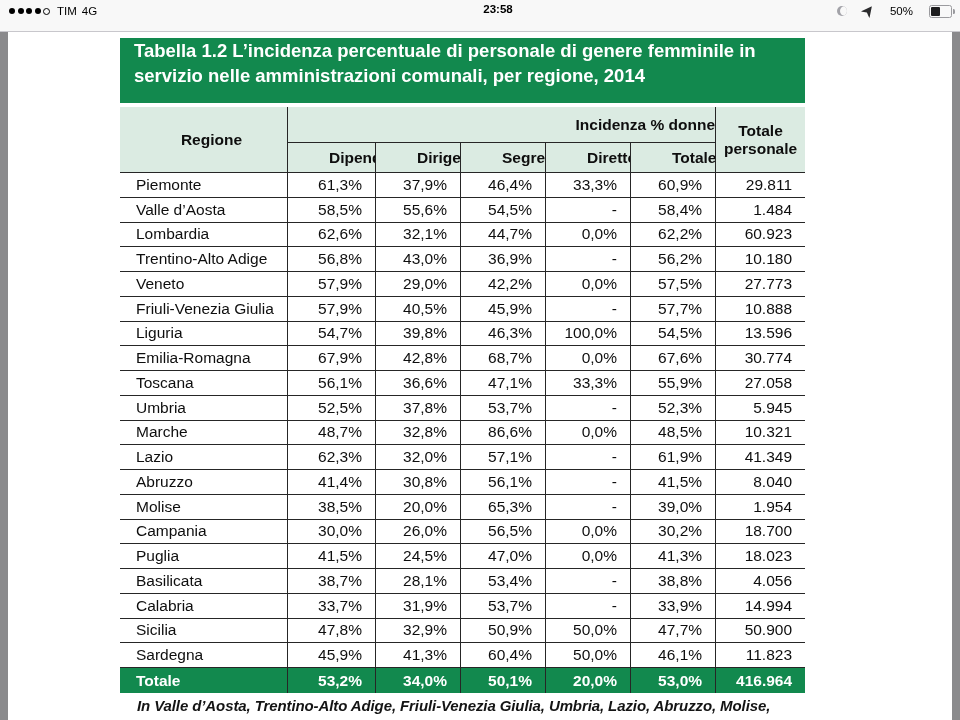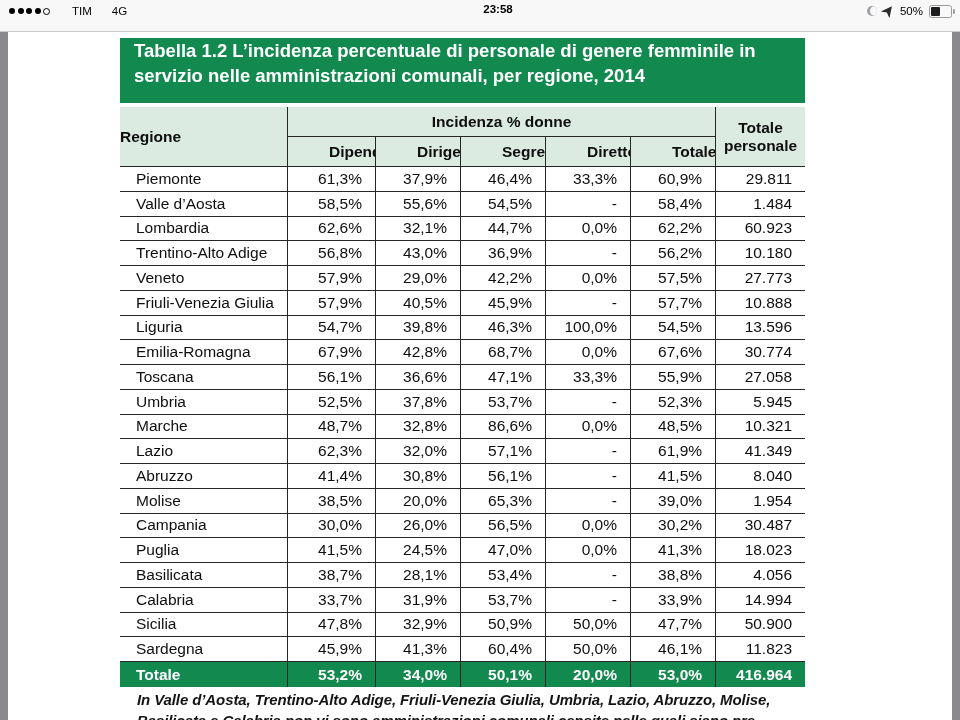--- a/index.html
+++ b/index.html
@@ -8,36 +8,36 @@
     background:#8a8a8c;
     font-family:"Liberation Sans", sans-serif;
     -webkit-font-smoothing:antialiased;
   }
   
   .statusbar{
     position:absolute;left:0;top:0;width:960px;height:31px;
     background:#f8f8f8;border-bottom:1px solid #c8c7cc;z-index:10;
   }
   .sb-left{
-    position:absolute;left:9px;top:5px;display:flex;align-items:center;gap:20px;
+    position:absolute;left:9px;top:5px;display:flex;align-items:center;gap:5px;
     font-size:11.5px;color:#000;
   }
   .sig-dots{display:flex;align-items:center;gap:2.5px;margin-right:2px;}
   .dot{width:6px;height:6px;border-radius:50%;background:#000;}
   .dot.empty{background:transparent;border:1px solid #000;width:5px;height:5px;}
   .sb-time{
     position:absolute;left:0;top:3px;width:100%;text-align:center;
     font-size:11.5px;font-weight:bold;color:#000;padding-left:18px;
   }
   .sb-url{
     position:absolute;left:0;top:16.5px;width:100%;text-align:center;
     font-size:11.5px;color:#3a3a3c;
   }
   .sb-right{
-    position:absolute;right:8px;top:5px;display:flex;align-items:center;gap:6px;
+    position:absolute;right:8px;top:5px;display:flex;align-items:center;gap:16px;
     font-size:11.5px;color:#000;
   }
   .moon{width:10px;height:10px;border-radius:50%;background:#a2a2a8;position:relative;overflow:hidden;}
   .moon::after{content:'';position:absolute;left:3.2px;top:-0.5px;width:10px;height:10px;border-radius:50%;background:#f8f8f8;}
   .navarrow{
     width:11px;height:11px;background:#2c2c2e;
     clip-path:polygon(50% 0%, 100% 100%, 50% 74%, 0% 100%);
     transform:rotate(38deg);margin-top:-1px;
   }
   .batt{width:21px;height:10.5px;border:1px solid #9a9a9e;border-radius:2.5px;position:relative;background:transparent;}
@@ -51,22 +51,22 @@
     font-size:18.5px;font-weight:bold;line-height:24.5px;
     padding:1px 14px;box-sizing:border-box;min-height:65px;
   }
   table.t{border-collapse:separate;border-spacing:0;table-layout:fixed;width:685px;margin-top:4px;}
   .t th,.t td{box-sizing:border-box;padding:0;font-size:15.5px;color:#0e0e0e;overflow:hidden;white-space:nowrap;}
   .t col.c1{width:167px;} .t col.c2{width:88px;}
   .t col.c3{width:85px;}  .t col.c4{width:85px;}
   .t col.c5{width:85px;}  .t col.c6{width:85px;}
   .t col.c7{width:90px;}
   .t thead th{background:var(--tint,#DBEBE2);font-weight:bold;text-align:center;}
-  .t th.region-h{text-align:left;border-bottom:1.5px solid #262626;}
-  .t th.group-h{height:30px;border-left:1.5px solid #262626;border-bottom:1.5px solid #262626;}
+  .t th.region-h{text-align:center;padding-left:16px;border-bottom:1.5px solid #262626;}
+  .t th.group-h{height:36px;border-left:1.5px solid #262626;border-bottom:1.5px solid #262626;text-align:right;}
   .t th.totpers-h{border-left:1.5px solid #262626;border-bottom:1.5px solid #262626;line-height:18px;white-space:normal;}
   .t tr.sub th{height:30px;border-left:1.5px solid #262626;border-bottom:1.5px solid #262626;padding-left:41px;}
   .t tbody td{height:24.75px;border-bottom:1.5px solid #262626;}
   .t tbody td + td{border-left:1.5px solid #262626;}
   .t td.region{text-align:left;padding-left:16px;}
   .t td.num{text-align:right;padding-right:13px;}
   .t tr.total td{
     background:var(--green,#12894E);color:#fff;font-weight:bold;
     border-bottom:none;height:25px;
   }
@@ -259,21 +259,21 @@
             <td class="num">39,0%</td>
             <td class="num">1.954</td>
           </tr>
           <tr>
             <td class="region">Campania</td>
             <td class="num">30,0%</td>
             <td class="num">26,0%</td>
             <td class="num">56,5%</td>
             <td class="num">0,0%</td>
             <td class="num">30,2%</td>
-            <td class="num">30.487</td>
+            <td class="num">18.700</td>
           </tr>
           <tr>
             <td class="region">Puglia</td>
             <td class="num">41,5%</td>
             <td class="num">24,5%</td>
             <td class="num">47,0%</td>
             <td class="num">0,0%</td>
             <td class="num">41,3%</td>
             <td class="num">18.023</td>
           </tr>

